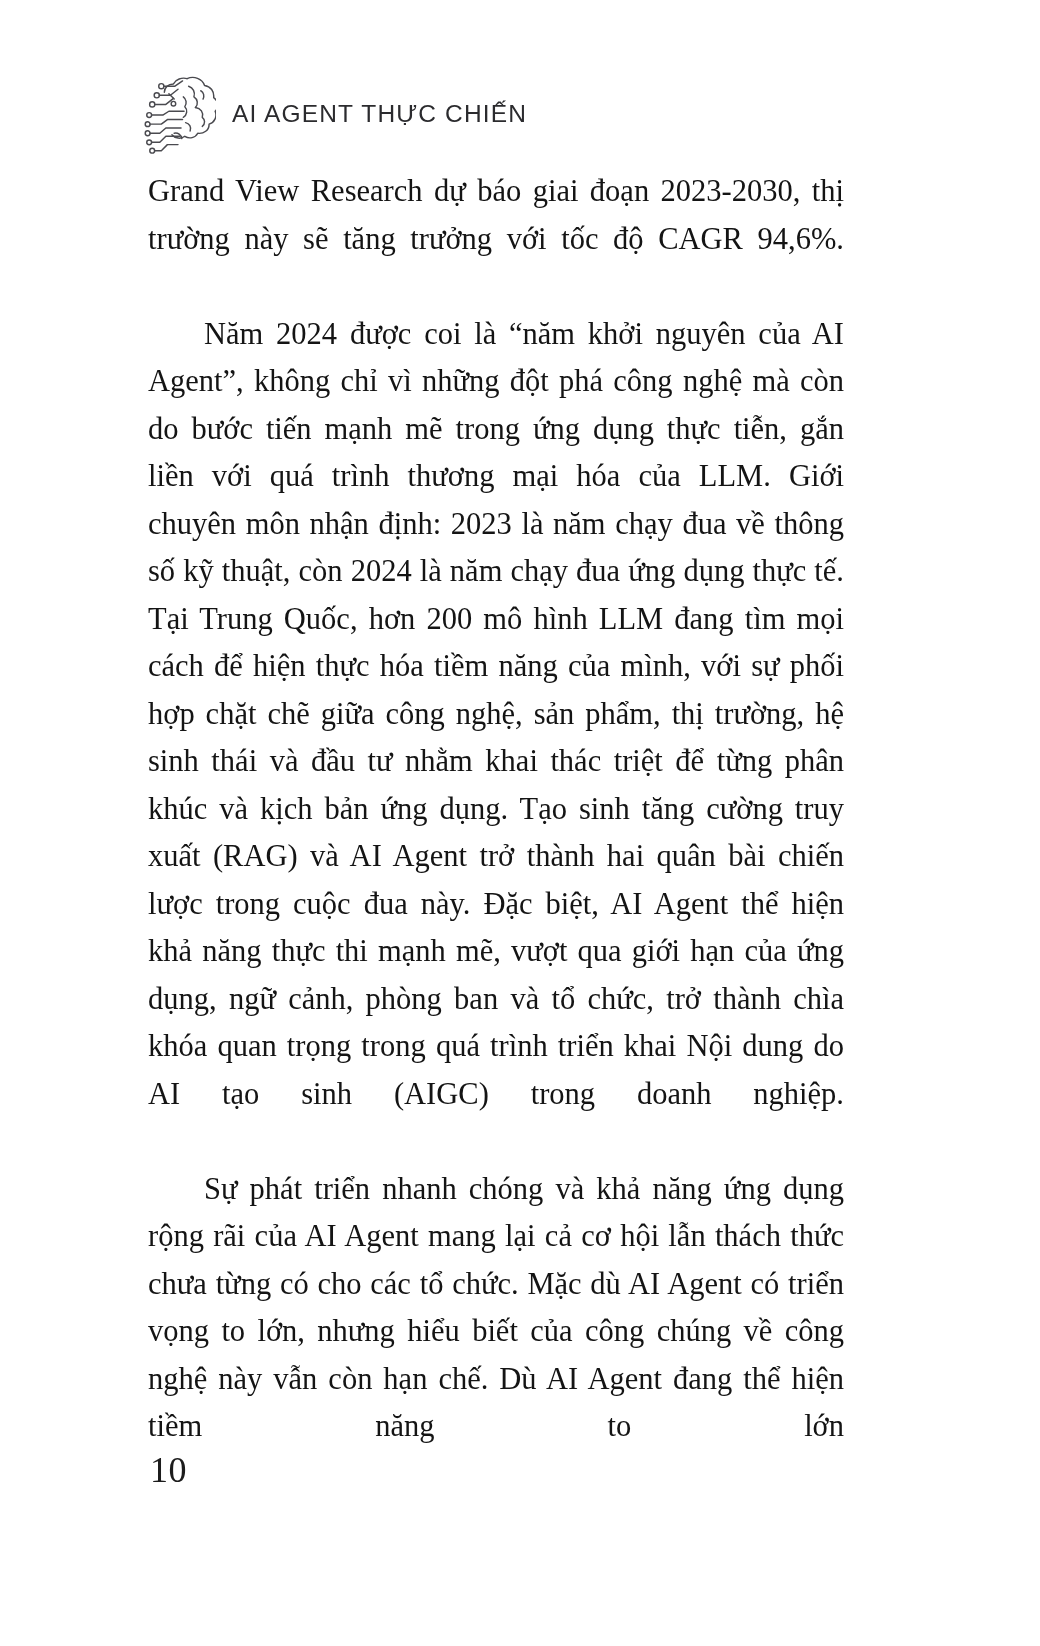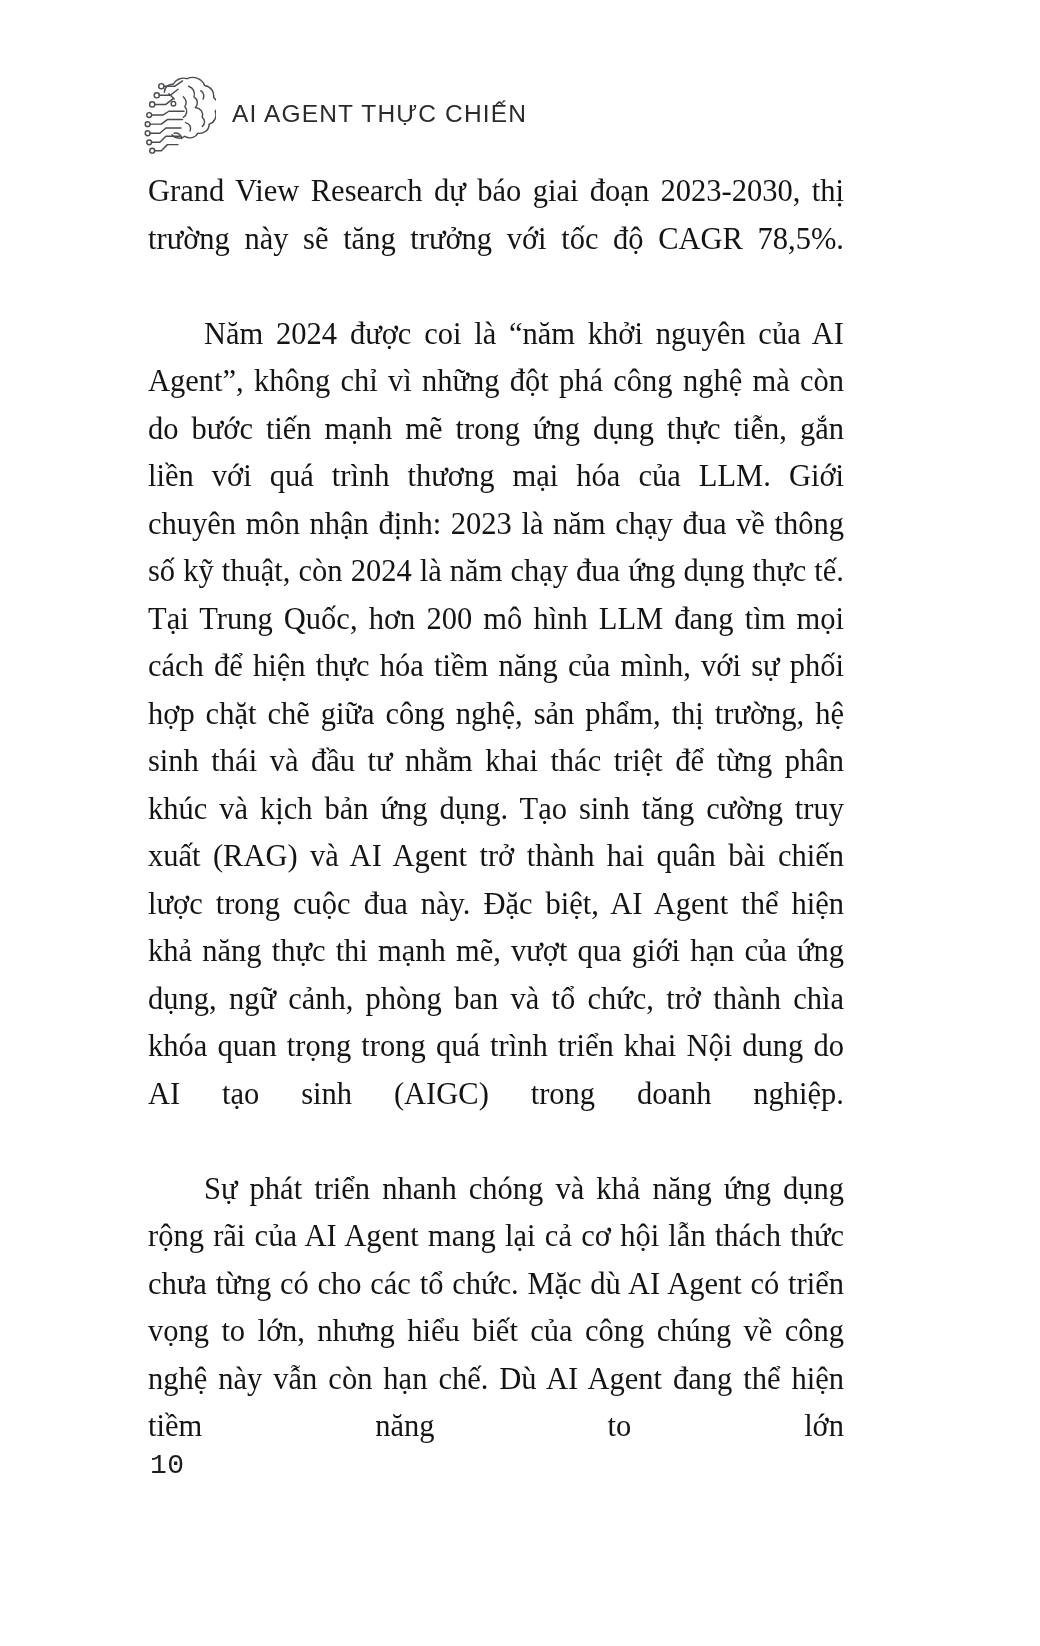--- a/index.html
+++ b/index.html
@@ -88,22 +88,22 @@
     content: "";
     display: inline-block;
     width: 100%;
   }
 
   
   .folio {
     position: absolute;
     left: 150px;
     top: 1452px;
-    font-family: Liberation Mono, monospace;
-    font-size: 28px;
+    font-family: Liberation Serif, serif;
+    font-size: 36px;
     font-weight: 400;
     letter-spacing: 0.5px;
     color: #1c1c1c;
     line-height: 1;
   }
 </style>
 </head>
 <body>
 
 <div class="page">
@@ -141,20 +141,20 @@
         <circle cx="12" cy="98" r="3.2"></circle>
         <path d="M15.2 98 H26 L34 90 H52"></path>
         <circle cx="16" cy="109" r="3.2"></circle>
         <path d="M19.2 109 H28 L36 101 H50"></path>
       </svg>
     </span>
     <span class="header-title">AI AGENT THỰC CHIẾN</span>
   </div>
 
   <div class="text-column">
-    <p class="body-par">Grand View Research dự báo giai đoạn 2023-2030, thị trường này sẽ tăng trưởng với tốc độ CAGR 78,5%.</p>
+    <p class="body-par">Grand View Research dự báo giai đoạn 2023-2030, thị trường này sẽ tăng trưởng với tốc độ CAGR 94,6%.</p>
     <p class="body-par indent">Năm 2024 được coi là “năm khởi nguyên của AI Agent”, không chỉ vì những đột phá công nghệ mà còn do bước tiến mạnh mẽ trong ứng dụng thực tiễn, gắn liền với quá trình thương mại hóa của LLM. Giới chuyên môn nhận định: 2023 là năm chạy đua về thông số kỹ thuật, còn 2024 là năm chạy đua ứng dụng thực tế. Tại Trung Quốc, hơn 200 mô hình LLM đang tìm mọi cách để hiện thực hóa tiềm năng của mình, với sự phối hợp chặt chẽ giữa công nghệ, sản phẩm, thị trường, hệ sinh thái và đầu tư nhằm khai thác triệt để từng phân khúc và kịch bản ứng dụng. Tạo sinh tăng cường truy xuất (RAG) và AI Agent trở thành hai quân bài chiến lược trong cuộc đua này. Đặc biệt, AI Agent thể hiện khả năng thực thi mạnh mẽ, vượt qua giới hạn của ứng dụng, ngữ cảnh, phòng ban và tổ chức, trở thành chìa khóa quan trọng trong quá trình triển khai Nội dung do AI tạo sinh (AIGC) trong doanh nghiệp.</p>
     <p class="body-par indent">Sự phát triển nhanh chóng và khả năng ứng dụng rộng rãi của AI Agent mang lại cả cơ hội lẫn thách thức chưa từng có cho các tổ chức. Mặc dù AI Agent có triển vọng to lớn, nhưng hiểu biết của công chúng về công nghệ này vẫn còn hạn chế. Dù AI Agent đang thể hiện tiềm năng to lớn</p>
   </div>
 
   <div class="folio">10</div>
 
 </div>
 
 </body></html>

